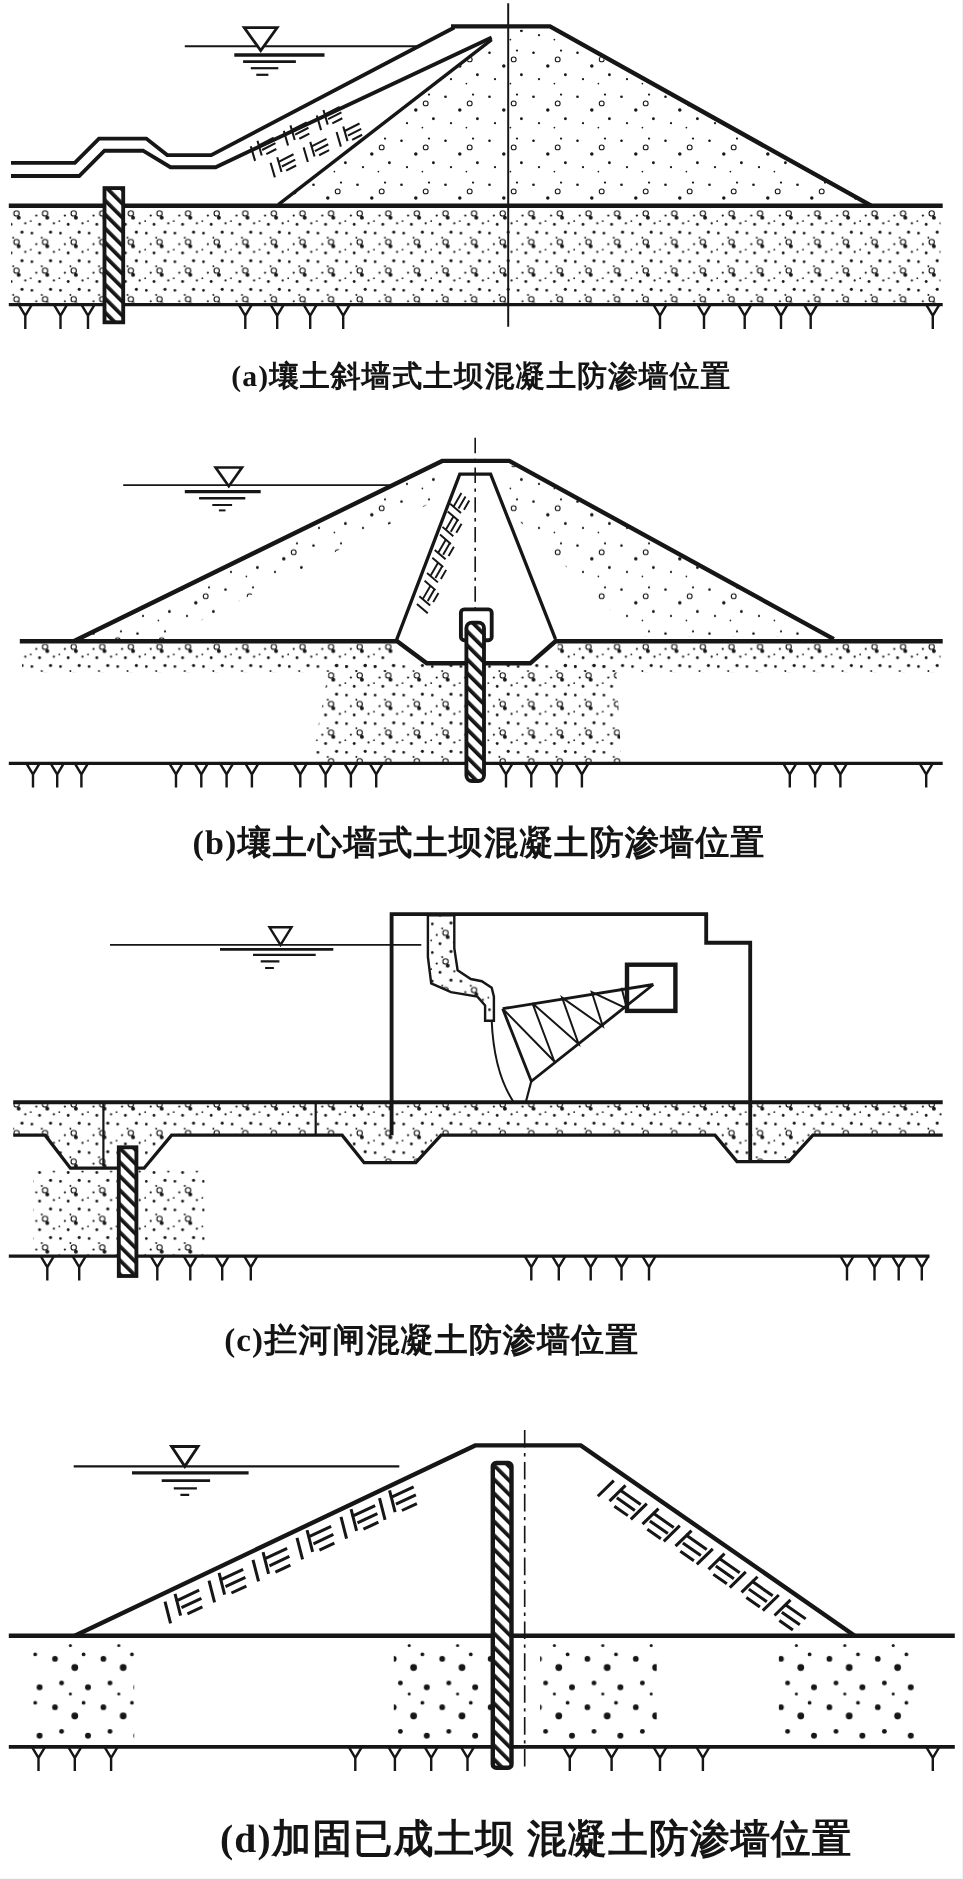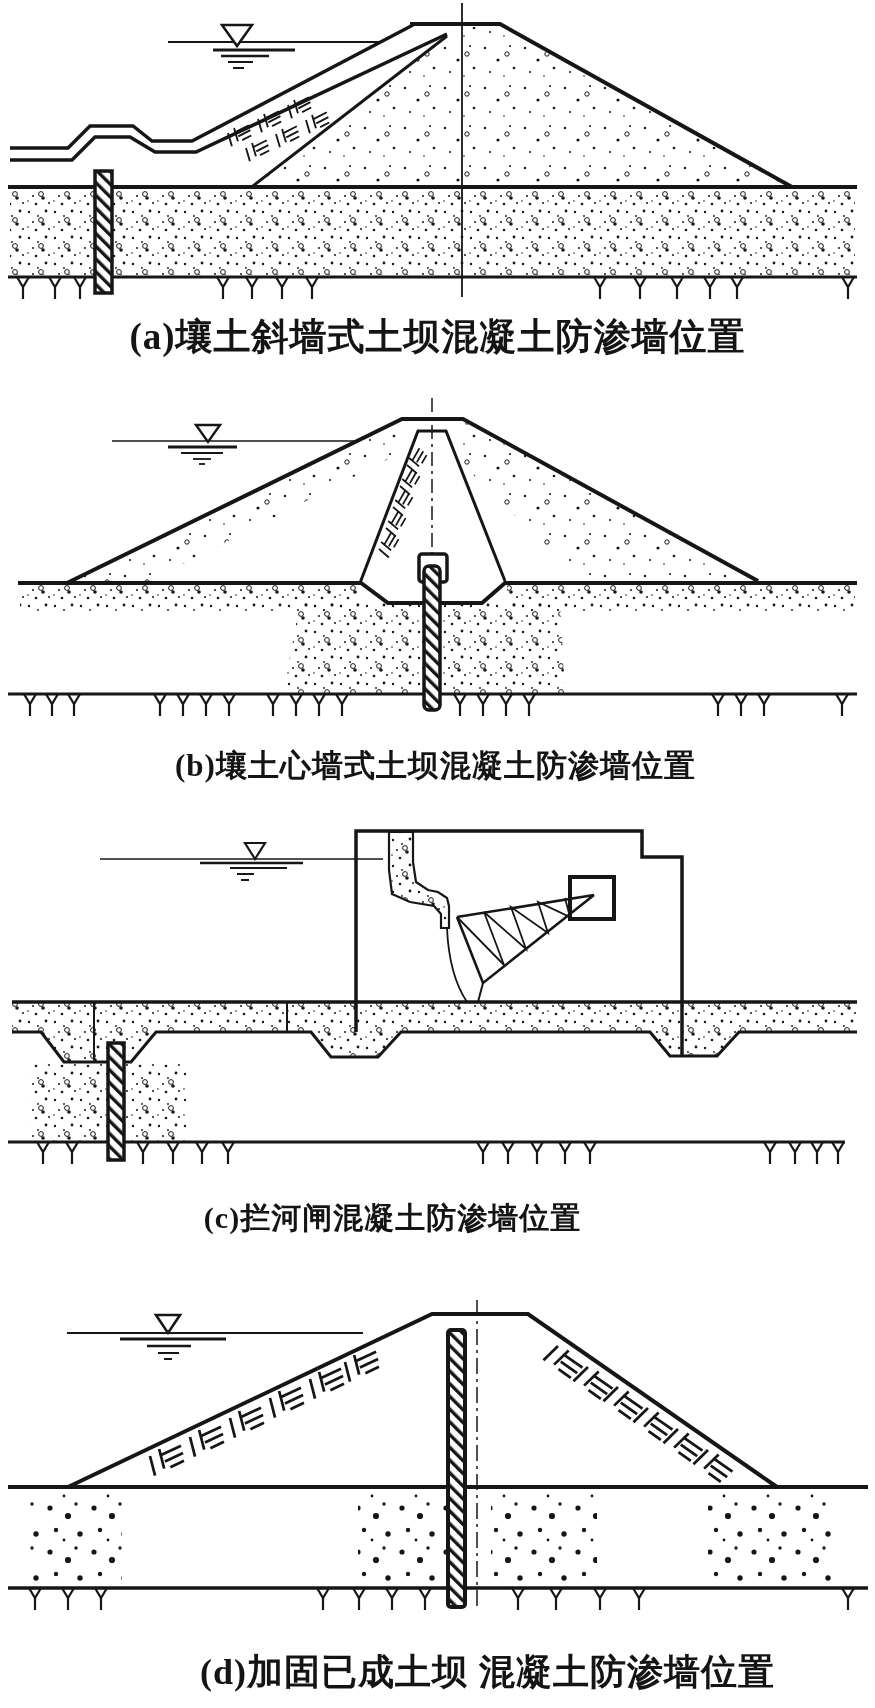--- a/index.html
+++ b/index.html
@@ -6,21 +6,21 @@
   .page{
     position:relative;width:875px;height:1708px;margin:0 auto;
     background:#ffffff;overflow:hidden;
     font-family:"Liberation Serif","DejaVu Serif",serif;
   }
   .panel{position:absolute;left:0;}
   .caption{
     position:absolute;left:0;width:875px;text-align:center;
     font-weight:700;color:#141414;letter-spacing:1px;white-space:nowrap;
   }
-  .cap-a{top:312px;font-size:37px;}
+  .cap-a{top:324px;font-size:27px;}
   .cap-b{top:745px;font-size:31px;transform:translateX(-2px);}
   .cap-c{top:1198px;font-size:30px;transform:translateX(-45px);}
   .cap-d{top:1648px;font-size:36px;transform:translateX(50px);}
   svg{display:block;}
 </style>
 </head>
 <body>
 
 <div class="page">
 

